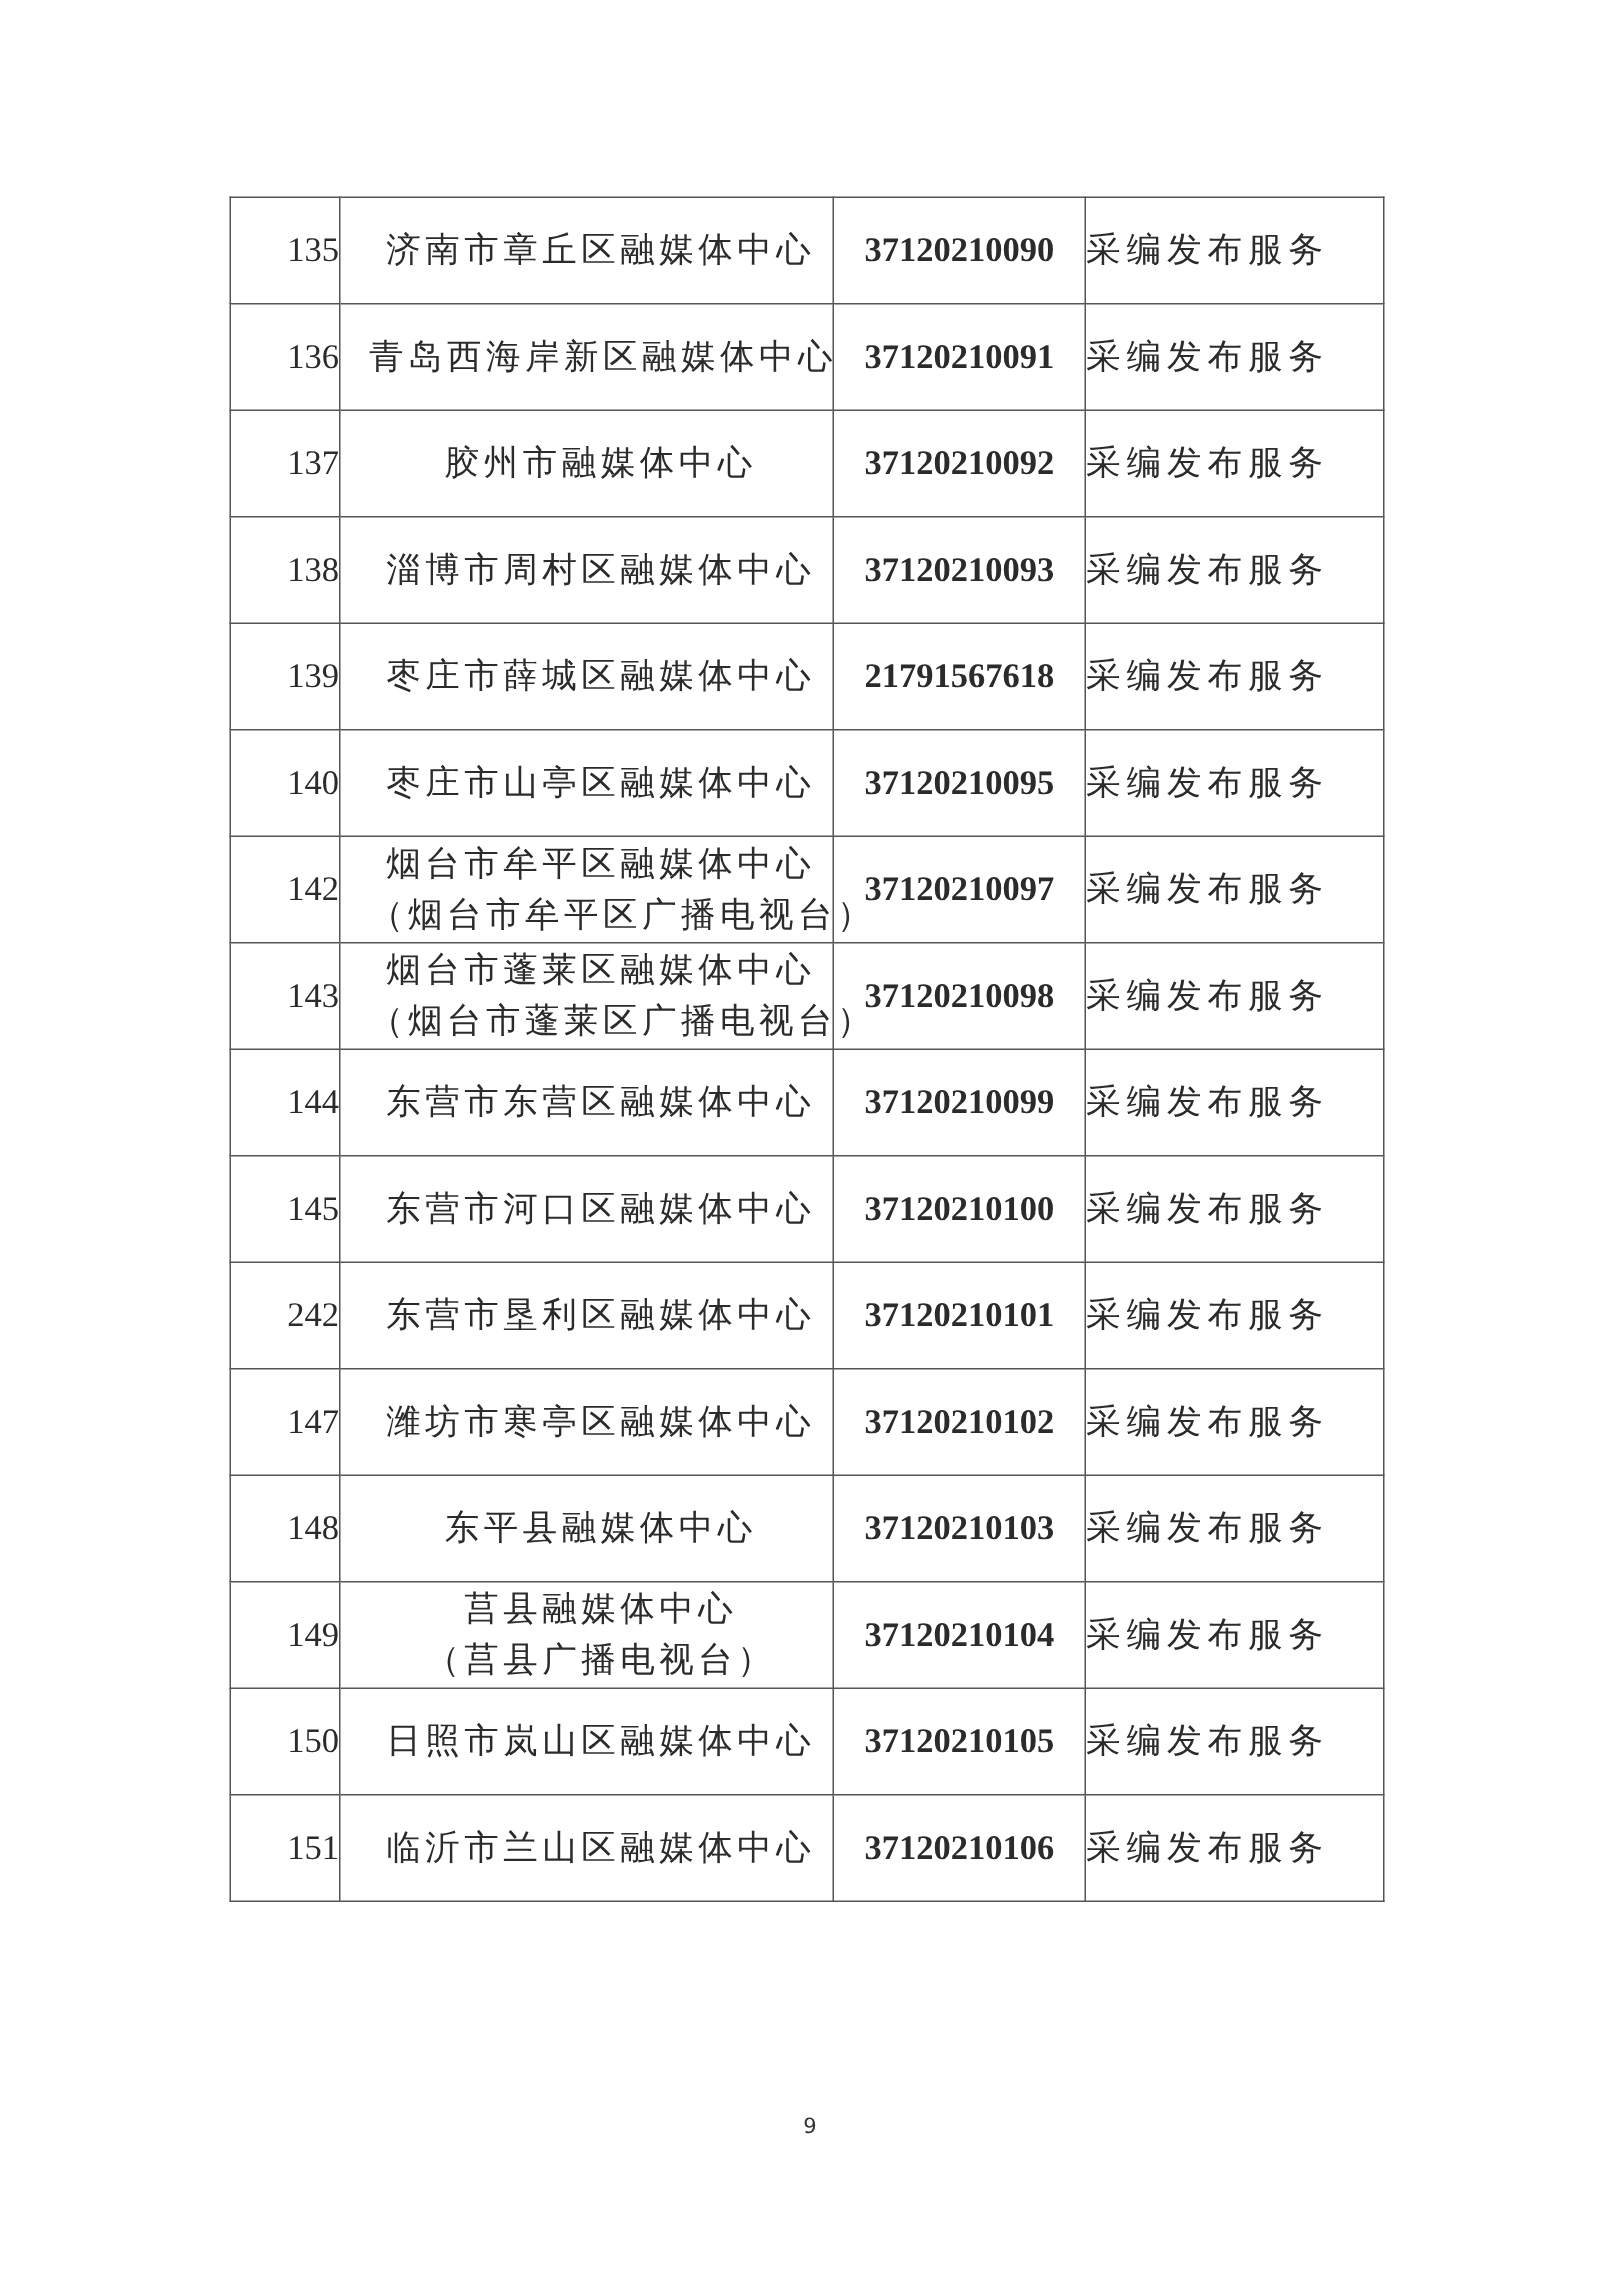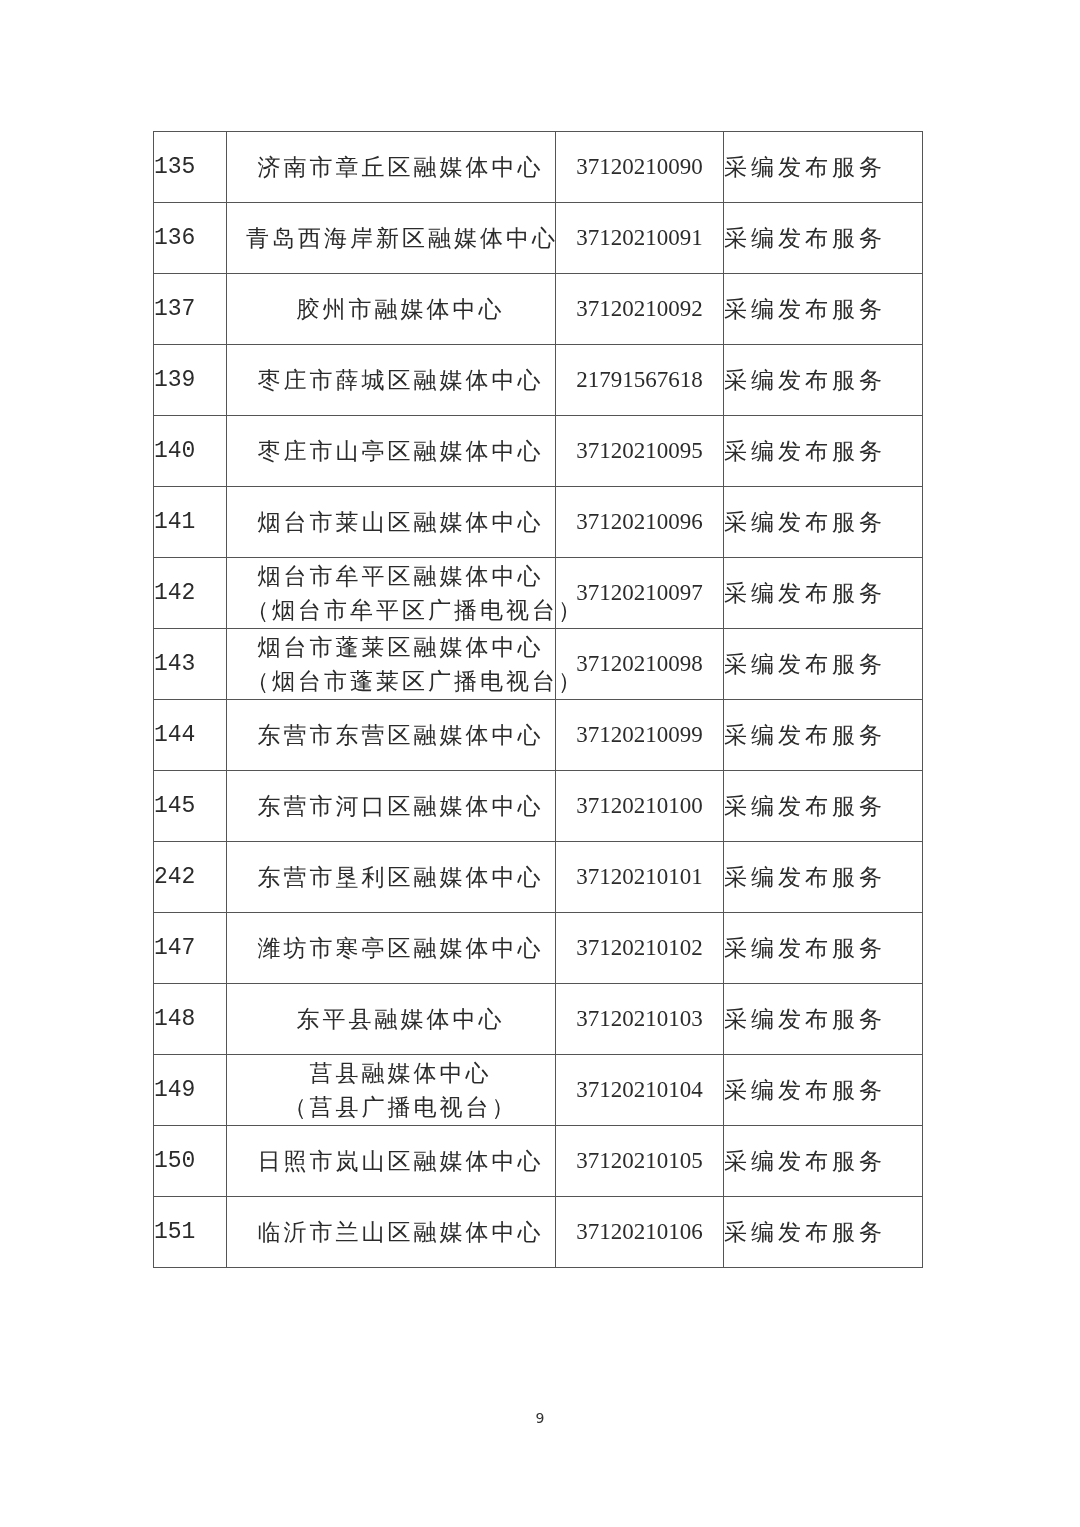--- a/index.html
+++ b/index.html
@@ -34,34 +34,35 @@
     border: 1.5px solid #555555;
     height: 70px;
     padding: 0;
     vertical-align: middle;
     font-size: 23px;
     line-height: 34px;
     color: #2b2b2b;
   }
   td.col-no {
     width: 72px;
-    text-align: left;
-    font-family: Liberation Mono, monospace;
+    text-align: right;
+    font-family: Liberation Serif, serif;
     font-size: 24px;
   }
   td.col-name {
     width: 328px;
     text-align: center;
     letter-spacing: 3px;
   }
   td.col-code {
     width: 167px;
     text-align: center;
     font-family: "Liberation Serif", "DejaVu Serif", serif;
     font-size: 24px;
+    font-weight: bold;
   }
   td.col-service {
     text-align: left;
     padding-left: 12px;
     letter-spacing: 4px;
   }
   .name-line {
     display: block;
     white-space: nowrap;
     margin-left: 19px;
@@ -102,41 +103,41 @@
       </tr>
       <tr>
         <td class="col-no">137</td>
         <td class="col-name">
           <span class="name-line">胶州市融媒体中心</span>
         </td>
         <td class="col-code">37120210092</td>
         <td class="col-service">采编发布服务</td>
       </tr>
       <tr>
+        <td class="col-no">138</td>
+        <td class="col-name">
+          <span class="name-line">淄博市周村区融媒体中心</span>
+        </td>
+        <td class="col-code">37120210093</td>
+        <td class="col-service">采编发布服务</td>
+      </tr>
+      <tr>
         <td class="col-no">139</td>
         <td class="col-name">
           <span class="name-line">枣庄市薛城区融媒体中心</span>
         </td>
         <td class="col-code">21791567618</td>
         <td class="col-service">采编发布服务</td>
       </tr>
       <tr>
         <td class="col-no">140</td>
         <td class="col-name">
           <span class="name-line">枣庄市山亭区融媒体中心</span>
         </td>
         <td class="col-code">37120210095</td>
-        <td class="col-service">采编发布服务</td>
-      </tr>
-      <tr>
-        <td class="col-no">141</td>
-        <td class="col-name">
-          <span class="name-line">烟台市莱山区融媒体中心</span>
-        </td>
-        <td class="col-code">37120210096</td>
         <td class="col-service">采编发布服务</td>
       </tr>
       <tr>
         <td class="col-no">142</td>
         <td class="col-name">
           <span class="name-line">烟台市牟平区融媒体中心</span>
           <span class="name-line">（烟台市牟平区广播电视台）</span>
         </td>
         <td class="col-code">37120210097</td>
         <td class="col-service">采编发布服务</td>

